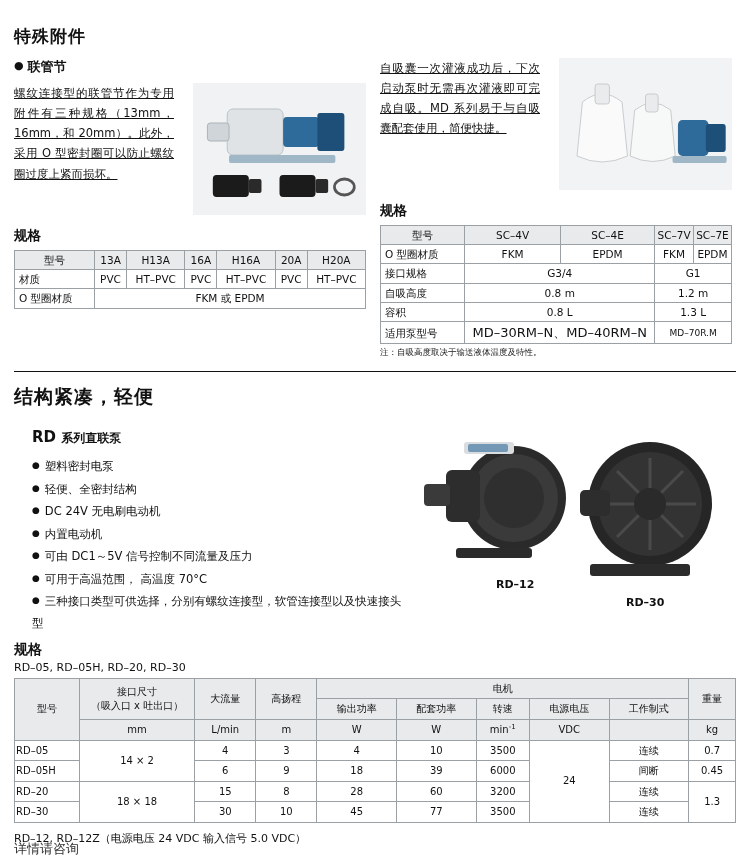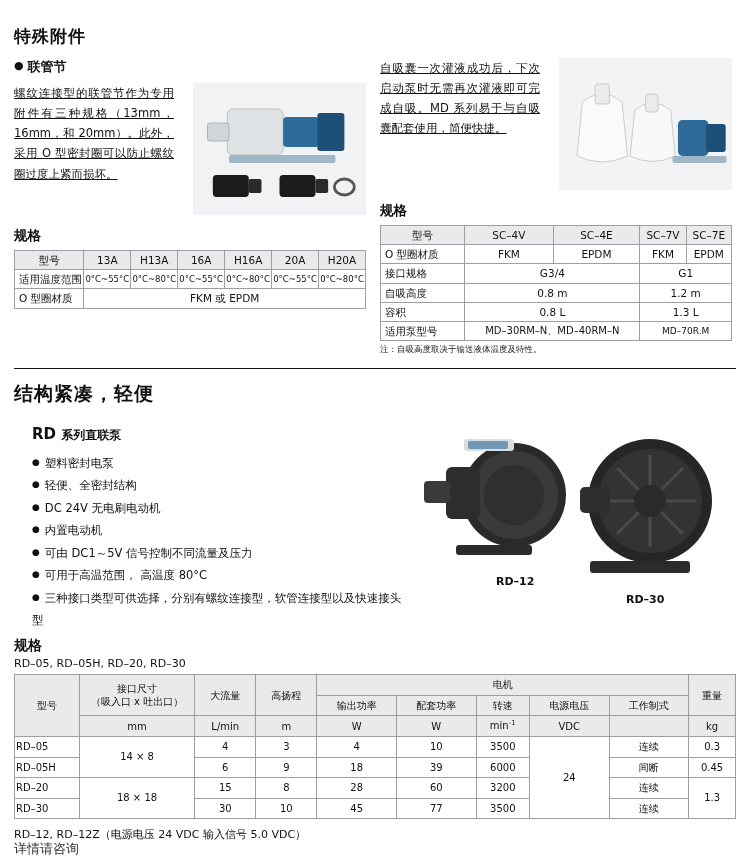--- a/index.html
+++ b/index.html
@@ -99,27 +99,27 @@
               <th>13A</th>
               <th>H13A</th>
               <th>16A</th>
               <th>H16A</th>
               <th>20A</th>
               <th>H20A</th>
             </tr>
           </thead>
           <tbody>
             <tr>
-              <td class="t-left">适用温度范围</td>
-              <td style="font-size:8.5px">0°C~55°C</td>
-              <td style="font-size:8.5px">0°C~80°C</td>
-              <td style="font-size:8.5px">0°C~55°C</td>
-              <td style="font-size:8.5px">0°C~80°C</td>
-              <td style="font-size:8.5px">0°C~55°C</td>
-              <td style="font-size:8.5px">0°C~80°C</td>
+              <td class="t-left">材质</td>
+              <td>PVC</td>
+              <td>HT–PVC</td>
+              <td>PVC</td>
+              <td>HT–PVC</td>
+              <td>PVC</td>
+              <td>HT–PVC</td>
             </tr>
             <tr>
               <td class="t-left">O 型圈材质</td>
               <td colspan="6">FKM 或 EPDM</td>
             </tr>
           </tbody>
         </table>
       </div>
 
       <div class="col">
@@ -171,21 +171,21 @@
               <td colspan="2">0.8 m</td>
               <td colspan="2">1.2 m</td>
             </tr>
             <tr>
               <td class="t-left">容积</td>
               <td colspan="2">0.8 L</td>
               <td colspan="2">1.3 L</td>
             </tr>
             <tr>
               <td class="t-left">适用泵型号</td>
-              <td colspan="2" style="font-size:10px">MD–30RM–N、MD–40RM–N</td>
+              <td colspan="2" style="font-size:13px">MD–30RM–N、MD–40RM–N</td>
               <td colspan="2" style="font-size:9px">MD–70R.M</td>
             </tr>
           </tbody>
         </table>
         <div class="note">注：自吸高度取决于输送液体温度及特性。</div>
       </div>
     </div>
 
     <hr class="rule">
   </div>
@@ -198,21 +198,21 @@
         <div class="rd-title">
           <span>RD</span>
           <small>系列直联泵</small>
         </div>
         <ul class="bullets">
           <li><span class="dot">●</span><span>塑料密封电泵</span></li>
           <li><span class="dot">●</span><span>轻便、全密封结构</span></li>
           <li><span class="dot">●</span><span>DC 24V 无电刷电动机</span></li>
           <li><span class="dot">●</span><span>内置电动机</span></li>
           <li><span class="dot">●</span><span>可由 DC1～5V 信号控制不同流量及压力</span></li>
-          <li><span class="dot">●</span><span>可用于高温范围，    高温度 80°C</span></li>
+          <li><span class="dot">●</span><span>可用于高温范围，    高温度 70°C</span></li>
           <li><span class="dot">●</span><span>三种接口类型可供选择，分别有螺纹连接型，软管连接型以及快速接头型</span></li>
         </ul>
       </div>
 
       <div class="sec2-right">
         <svg width="330" height="190" viewBox="0 0 330 190">
 
           <ellipse cx="110" cy="80" rx="52" ry="52" fill="#2a2a2a"></ellipse>
           <ellipse cx="110" cy="80" rx="44" ry="44" fill="#3a3a3a"></ellipse>
           <ellipse cx="110" cy="80" rx="30" ry="30" fill="#2f2f2f"></ellipse>
@@ -267,29 +267,29 @@
           <th>W</th>
           <th>min<span class="sup">-1</span></th>
           <th>VDC</th>
           <th></th>
           <th>kg</th>
         </tr>
       </thead>
       <tbody>
         <tr>
           <td class="t-left">RD–05</td>
-          <td rowspan="2">14 × 8</td>
+          <td rowspan="2">14 × 2</td>
           <td>4</td>
           <td>3</td>
           <td>4</td>
           <td>10</td>
           <td>3500</td>
           <td rowspan="4">24</td>
           <td>连续</td>
-          <td>0.3</td>
+          <td>0.7</td>
         </tr>
         <tr>
           <td class="t-left">RD–05H</td>
           <td>6</td>
           <td>9</td>
           <td>18</td>
           <td>39</td>
           <td>6000</td>
           <td>间断</td>
           <td>0.45</td>

